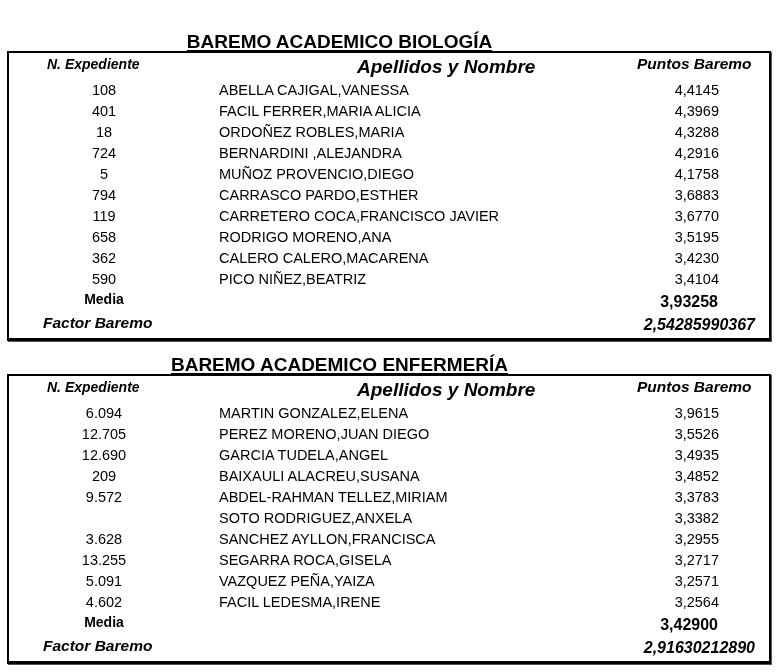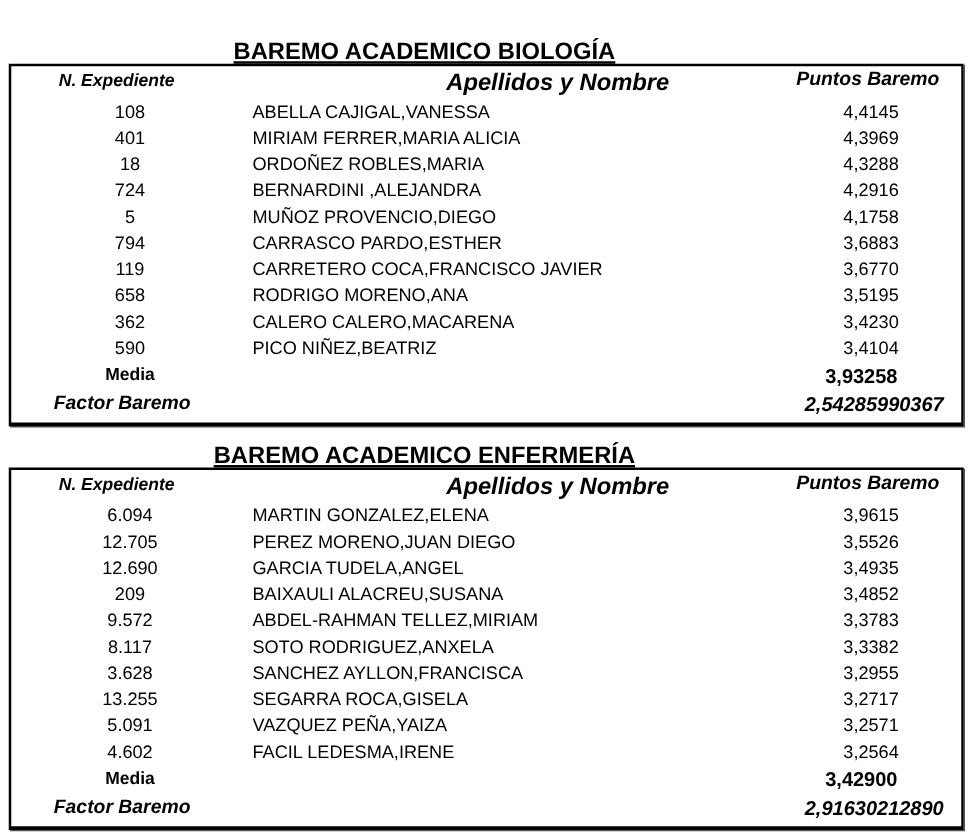--- a/index.html
+++ b/index.html
@@ -63,21 +63,21 @@
       line-height: 21px;
     }
     .row .exp {
       position: absolute;
       left: 40px;
       width: 110px;
       text-align: center;
     }
     .row .name {
       position: absolute;
-      left: 193px;
+      left: 210px;
       white-space: nowrap;
     }
     .row .pts {
       position: absolute;
       left: 600px;
       width: 110px;
       text-align: right;
     }
     .summary-label {
       position: absolute;
@@ -124,21 +124,21 @@
     <div class="col-hdr pts">Puntos Baremo</div>
 
     <div class="rows">
       <div class="row" style="top:27px;">
         <span class="exp">108</span>
         <span class="name">ABELLA CAJIGAL,VANESSA</span>
         <span class="pts">4,4145</span>
       </div>
       <div class="row" style="top:48px;">
         <span class="exp">401</span>
-        <span class="name">MIRIAM FERRER,MARIA ALICIA</span>
+        <span class="name">FACIL FERRER,MARIA ALICIA</span>
         <span class="pts">4,3969</span>
       </div>
       <div class="row" style="top:69px;">
         <span class="exp">18</span>
         <span class="name">ORDOÑEZ ROBLES,MARIA</span>
         <span class="pts">4,3288</span>
       </div>
       <div class="row" style="top:90px;">
         <span class="exp">724</span>
         <span class="name">BERNARDINI ,ALEJANDRA</span>
@@ -210,21 +210,20 @@
         <span class="exp">209</span>
         <span class="name">BAIXAULI ALACREU,SUSANA</span>
         <span class="pts">3,4852</span>
       </div>
       <div class="row" style="top:111px;">
         <span class="exp">9.572</span>
         <span class="name">ABDEL-RAHMAN TELLEZ,MIRIAM</span>
         <span class="pts">3,3783</span>
       </div>
       <div class="row" style="top:132px;">
-        <span class="exp">8.117</span>
         <span class="name">SOTO RODRIGUEZ,ANXELA</span>
         <span class="pts">3,3382</span>
       </div>
       <div class="row" style="top:153px;">
         <span class="exp">3.628</span>
         <span class="name">SANCHEZ AYLLON,FRANCISCA</span>
         <span class="pts">3,2955</span>
       </div>
       <div class="row" style="top:174px;">
         <span class="exp">13.255</span>

